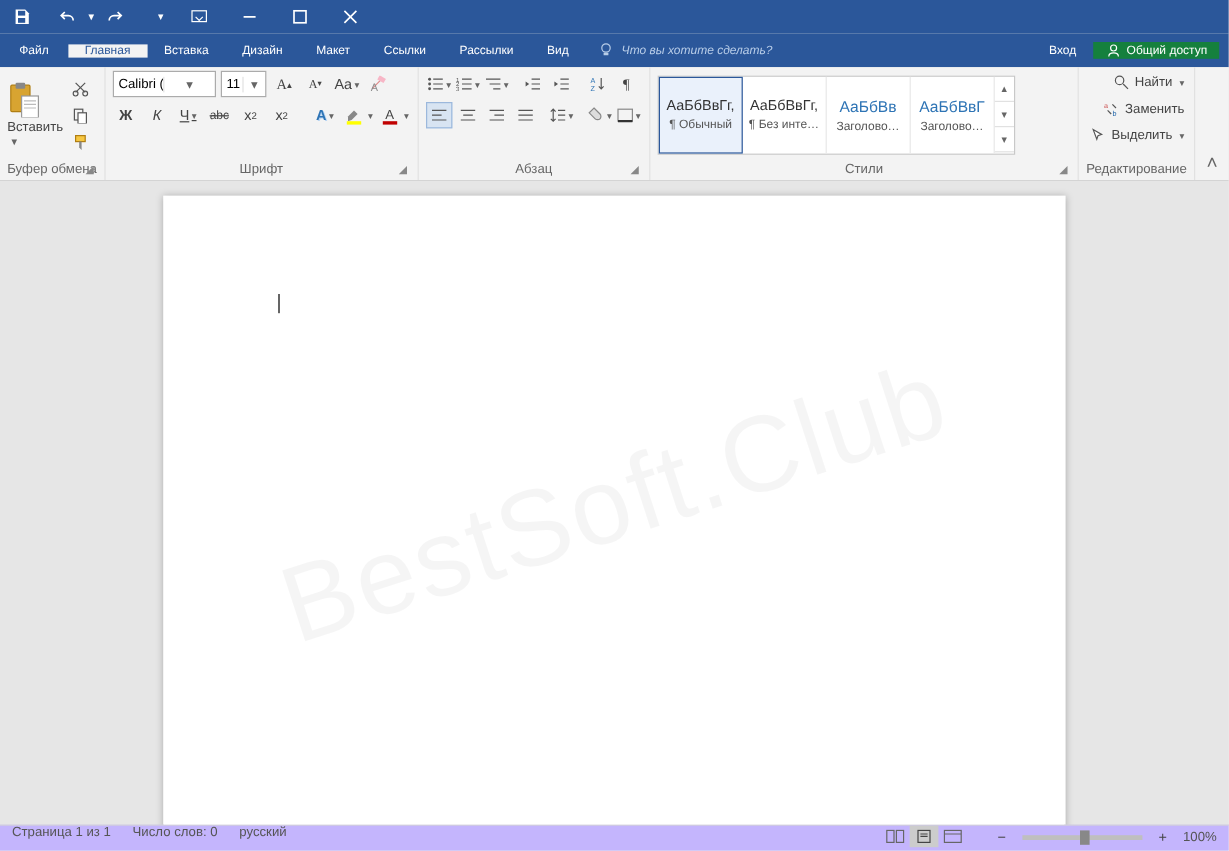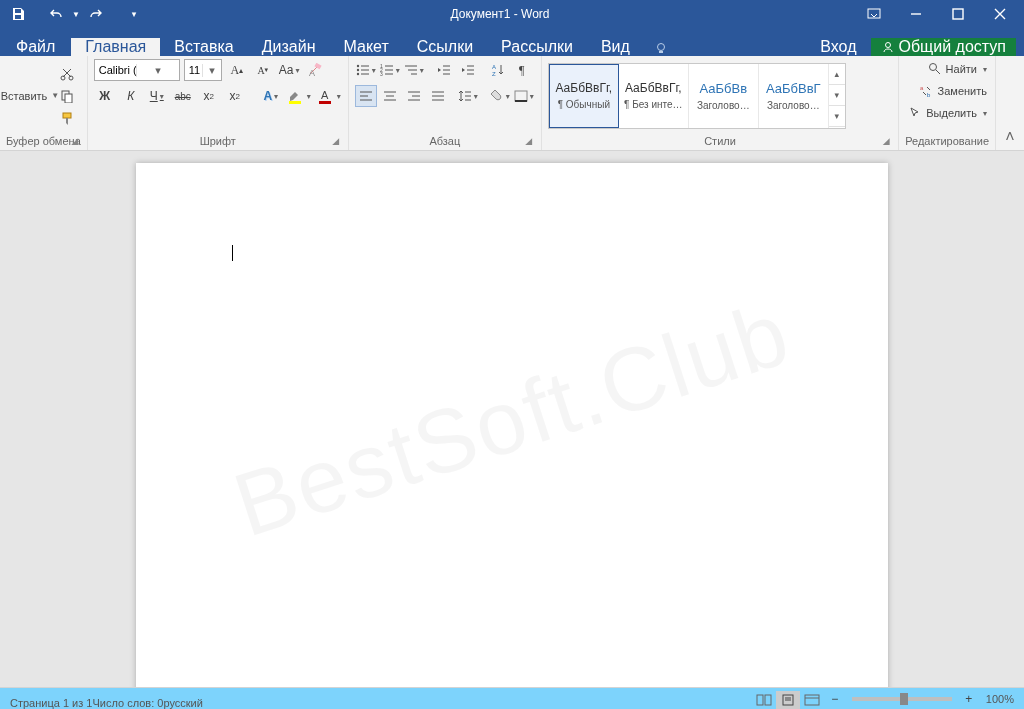--- a/index.html
+++ b/index.html
@@ -6,40 +6,40 @@
 body{width:1024px;height:709px;background:#e6e6e6;overflow:hidden;display:flex;flex-direction:column}
 
 .titlebar{height:28px;background:#2b579a;display:flex;align-items:center;color:#fff;font-size:12px}
 .qat{display:flex;align-items:center;gap:2px;padding-left:6px}
 .qat-btn{width:24px;height:24px;display:flex;align-items:center;justify-content:center;cursor:pointer}
 .qat-sep{width:10px}
 .title-text{flex:1;text-align:center;color:#fff}
 .win-controls{display:flex;gap:2px;padding-right:4px}
 .win-btn{width:40px;height:24px;display:flex;align-items:center;justify-content:center;cursor:pointer}
 
-.tabbar{height:28px;background:#2b579a;display:flex;align-items:flex-end;color:#fff;font-size:16px}
+.tabbar{height:28px;background:#2b579a;display:flex;align-items:center;color:#fff;font-size:10px}
 .tab{padding:0 14px;display:flex;align-items:center;cursor:pointer}
 .tab.active{background:#f3f3f3;color:#2b579a}
 .tab.file{padding:0 16px}
 .tab-spacer{flex:1}
 .tell-me{display:flex;align-items:center;gap:6px;color:#b8cde8;font-style:italic;padding:0 10px}
 .tab-right{display:flex;align-items:center;gap:4px;padding:0 8px}
 .tab-right .rb{display:flex;align-items:center;gap:4px;padding:0 10px;cursor:pointer}
 
 .ribbon{height:95px;background:#f3f3f3;border-bottom:1px solid #d4d4d4;display:flex}
 .group{border-right:1px solid #e1e1e1;display:flex;flex-direction:column;padding:3px 6px 0 6px}
 .group-body{flex:1;display:flex;align-items:center;gap:4px}
 .group-label{height:18px;font-size:11px;color:#666;text-align:center;display:flex;align-items:center;justify-content:center;position:relative}
 .group-label .launcher{position:absolute;right:0;bottom:2px;width:12px;height:12px;font-size:9px;color:#888;cursor:pointer}
 .rbtn{height:22px;min-width:22px;display:flex;align-items:center;justify-content:center;cursor:pointer;border:1px solid transparent;font-size:12px;color:#444}
 .rbtn.sm{width:20px;height:20px}
 .vstack{display:flex;flex-direction:column;gap:2px}
 .hstack{display:flex;gap:2px;align-items:center}
 
-.paste-btn{width:46px;height:66px;display:flex;flex-direction:row;align-items:center;justify-content:center;cursor:pointer;gap:2px;font-size:11px;color:#444}
+.paste-btn{width:46px;height:66px;display:flex;flex-direction:column;justify-content:center;cursor:pointer;gap:2px;font-size:11px;color:#444}
 .paste-btn .ico{width:28px;height:30px}
 
 .font-row{display:flex;gap:4px;align-items:center}
 .combo{height:22px;border:1px solid #ababab;background:#fff;display:flex;align-items:center;font-size:11px;cursor:pointer}
 .combo.font{width:86px}
 .combo.size{width:38px}
 .combo span{flex:1;padding:0 4px;overflow:hidden;white-space:nowrap}
 .combo .dd{width:14px;border-left:1px solid #e1e1e1;text-align:center;color:#666}
 
 .styles-gallery{display:flex;border:1px solid #c8c8c8;background:#fff;height:66px}
@@ -53,21 +53,21 @@
 .edit-row{display:flex;align-items:center;gap:4px;font-size:11px;color:#444;cursor:pointer;padding:1px 2px;height:20px}
 
 .collapse-btn{width:28px;display:flex;align-items:flex-end;justify-content:center;padding-bottom:4px;cursor:pointer;color:#666}
 
 .doc-area{flex:1;background:#e6e6e6;display:flex;justify-content:center;overflow:hidden;position:relative}
 .page{width:752px;height:970px;background:#fff;margin-top:12px;box-shadow:0 0 6px rgba(0,0,0,.25);position:relative}
 .cursor{position:absolute;left:96px;top:82px;width:1px;height:16px;background:#000}
 
 .wm{position:absolute;inset:0;display:flex;align-items:center;justify-content:center;pointer-events:none;font-size:90px;color:rgba(0,0,0,.04);transform:rotate(-18deg);font-weight:300;letter-spacing:2px;white-space:nowrap}
 
-.statusbar{height:22px;background:#7dd3fc;border-top:1px solid #d4d4d4;display:flex;align-items:flex-end;font-size:11px;color:#555;padding:0 10px;}
+.statusbar{height:22px;background:#c4b5fd;border-top:1px solid #d4d4d4;display:flex;align-items:flex-start;font-size:11px;color:#555;padding:0 10px;gap:18px}
 .status-spacer{flex:1}
 .view-btns{display:flex;gap:0}
 .view-btn{width:24px;height:18px;display:flex;align-items:center;justify-content:center;cursor:pointer;color:#666}
 .view-btn.active{background:#ccc}
 .zoom{display:flex;align-items:center;gap:6px}
 .slider{width:100px;height:4px;background:#bfbfbf;position:relative}
 .slider .thumb{position:absolute;left:48px;top:-4px;width:8px;height:12px;background:#888}
 svg{display:block}
 .dd-caret{font-size:8px;color:#666;margin-left:2px}
 </style>
@@ -95,21 +95,20 @@
     <div class="qat-btn">
       <svg width="14" height="12" viewBox="0 0 14 12">
           <path fill="none" stroke="#fff" stroke-width="1.4" d="M9 2l3 3-3 3M12 5H6a4 4 0 00-4 4"></path>
         </svg>
     </div>
     <div class="qat-sep"></div>
     <div class="qat-btn">
         <span style="font-size:9px">▾</span>
       </div>
   </div>
-  <div class="title-text">Документ1 - Word</div>
   <div class="win-controls">
     <div class="win-btn">
       <svg width="14" height="12" viewBox="0 0 14 12">
           <rect x="1" y="1" width="12" height="9" fill="none" stroke="#fff"></rect>
           <path d="M4 6l3 3 3-3" fill="none" stroke="#fff"></path>
         </svg>
     </div>
     <div class="win-btn">
       <svg width="12" height="12">
           <line x1="1" y1="6" x2="11" y2="6" stroke="#fff" stroke-width="1.4"></line>
@@ -135,20 +134,21 @@
   <div class="tab">Дизайн</div>
   <div class="tab">Макет</div>
   <div class="tab">Ссылки</div>
   <div class="tab">Рассылки</div>
   <div class="tab">Вид</div>
   <div class="tell-me">
     <svg width="14" height="14">
         <circle cx="7" cy="5" r="3.5" fill="none" stroke="#b8cde8"></circle>
         <path d="M5 9h4v2H5z" fill="#b8cde8"></path>
       </svg>
+    <span>Что вы хотите сделать?</span>
   </div>
   <div class="tab-spacer"></div>
   <div class="tab-right">
     <div class="rb">Вход</div>
     <div class="rb" style="background:#15803d">
       <svg width="14" height="14">
           <circle cx="7" cy="5" r="2.5" fill="none" stroke="#fff"></circle>
           <path d="M3 12c0-2 2-3 4-3s4 1 4 3" fill="none" stroke="#fff"></path>
         </svg>
       <span>Общий доступ</span>

